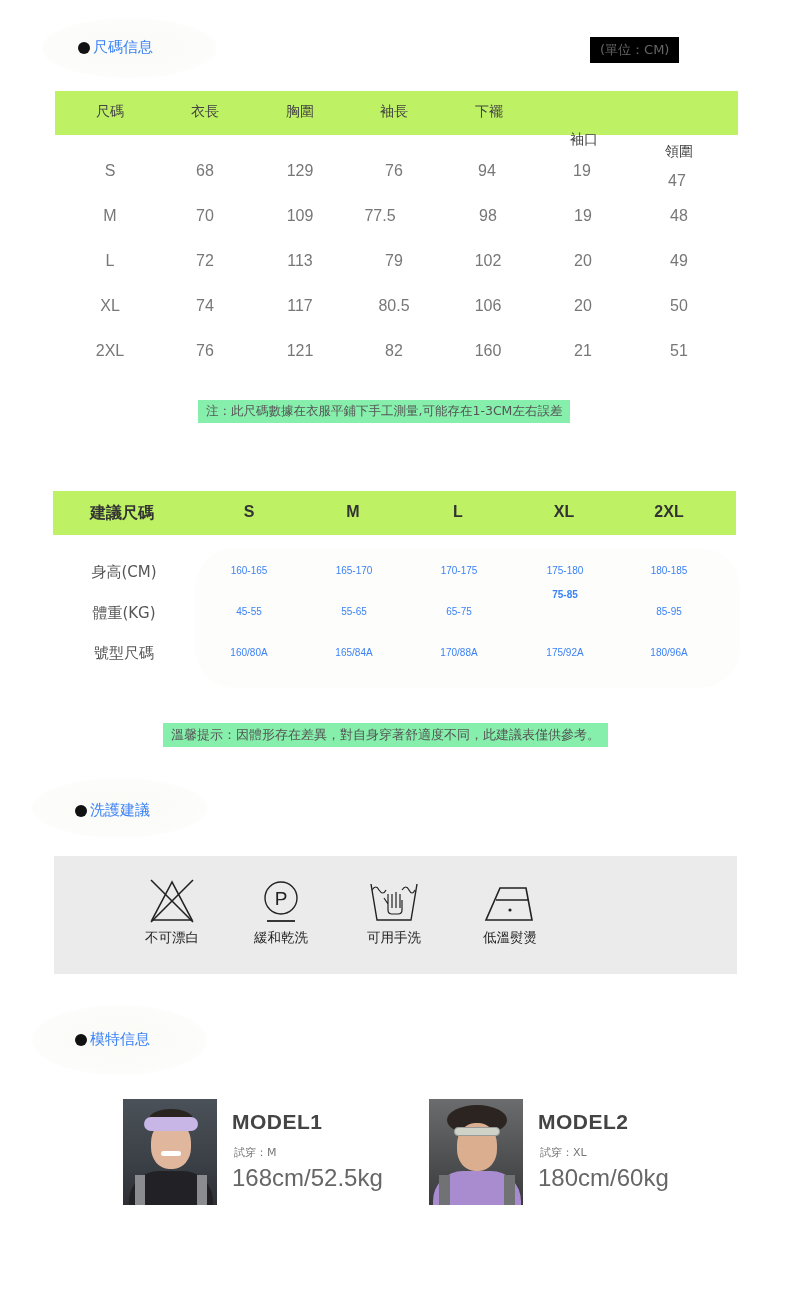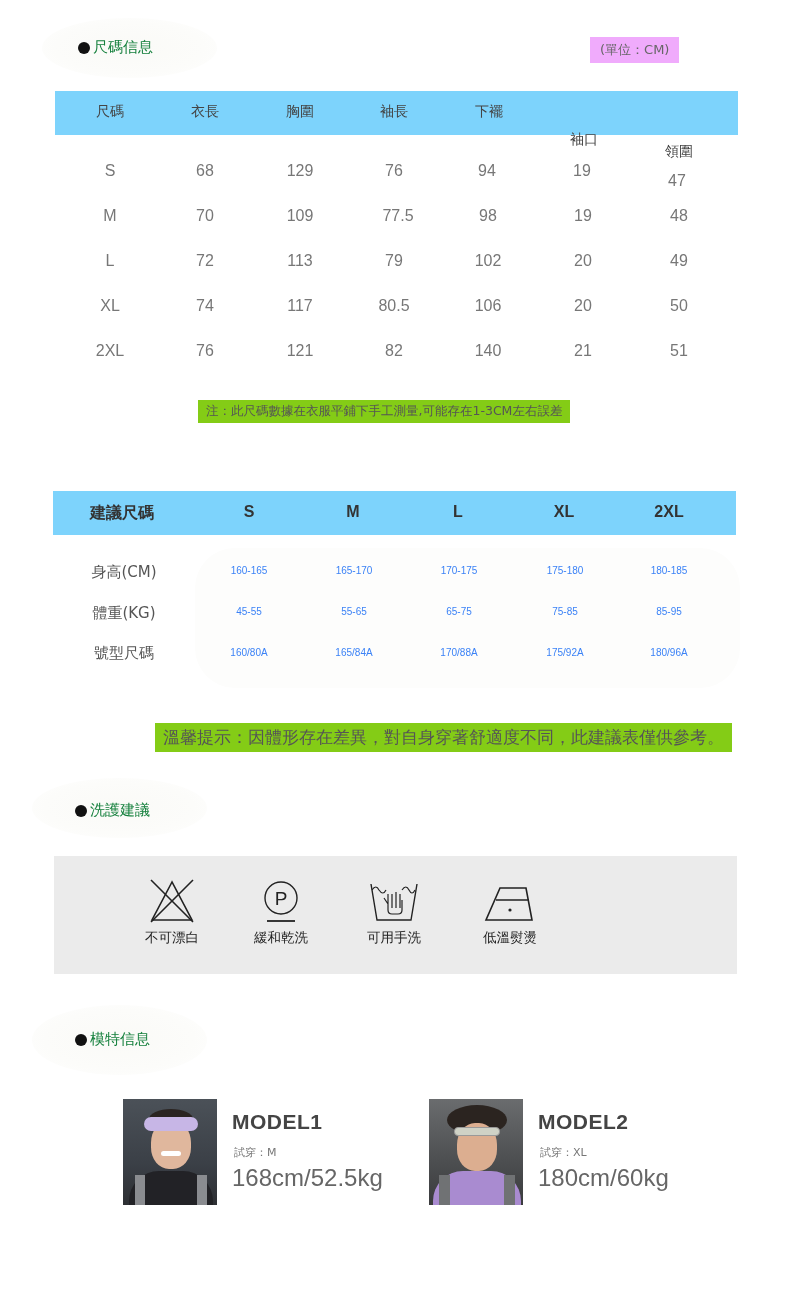--- a/index.html
+++ b/index.html
@@ -3,44 +3,44 @@
 <meta charset="utf-8">
 <style>
   * { box-sizing: border-box; margin: 0; padding: 0; }
   body {
     width: 790px; height: 1298px; background: #ffffff;
     font-family: "DejaVu Sans", "Liberation Sans", sans-serif;
     color: #333; position: relative; overflow: hidden;
   }
   .abs { position: absolute; }
   .section-title {
-    font-size: 15px; color: #15803d; display: flex; align-items: center;
+    font-size: 15px; color: #3b82f6; display: flex; align-items: center;
   }
   .section-title .dot {
     display: inline-block; width: 12px; height: 12px; border-radius: 50%;
     background: #111; margin-right: 3px;
   }
   .blob {
     position: absolute; border-radius: 50%;
     background: radial-gradient(ellipse at center, #fafaf7 0%, #fcfcfa 60%, rgba(255,255,255,0) 100%);
   }
   .unit {
-    font-size: 13px; color: #666; background: #f0abfc; padding: 4px 10px;
-  }
-  .head-bar { background: #7dd3fc; }
+    font-size: 13px; color: #666; background: #000000; padding: 4px 10px;
+  }
+  .head-bar { background: #bef264; }
   .cell {
     position: absolute; text-align: center; transform: translateX(-50%);
     white-space: nowrap;
   }
   .t1-head { font-size: 14px; color: #444; }
   .t1-val { font-size: 16px; color: #777; font-family: "Liberation Sans", sans-serif; }
   .t2-head { font-size: 16px; color: #333; font-weight: bold; font-family: "Liberation Sans", sans-serif; }
   .t2-label { font-size: 15px; color: #555; }
   .t2-val { font-size: 10px; color: #3b82f6; font-family: "Liberation Sans", sans-serif; }
-  .note { font-size: 12.5px; color: #555; background: #84cc16; padding: 3px 8px; }
+  .note { font-size: 12.5px; color: #555; background: #86efac; padding: 3px 8px; }
   .care-bar { background: #ebebeb; }
   .care-item { position: absolute; text-align: center; transform: translateX(-50%); }
   .care-label { font-size: 13.5px; color: #222; line-height: 15px; margin-top: 2px; }
   .model-name { font-family: "Liberation Sans", sans-serif; font-weight: bold; font-size: 21px; color: #444; letter-spacing: 0.5px; }
   .model-size { font-size: 11px; color: #777; }
   .model-stats { font-family: "Liberation Sans", sans-serif; font-size: 24px; color: #666; }
   .photo { position: absolute; width: 94px; height: 106px; overflow: hidden; }
 </style>
 </head>
 <body>
@@ -68,21 +68,21 @@
   <span class="cell t1-val" style="left:150px;top:2px;">68</span>
   <span class="cell t1-val" style="left:245px;top:2px;">129</span>
   <span class="cell t1-val" style="left:339px;top:2px;">76</span>
   <span class="cell t1-val" style="left:432px;top:2px;">94</span>
   <span class="cell t1-val" style="left:527px;top:2px;">19</span>
   <span class="cell t1-val" style="left:622px;top:12px;">47</span>
 
   <span class="cell t1-val" style="left:55px;top:47px;">M</span>
   <span class="cell t1-val" style="left:150px;top:47px;">70</span>
   <span class="cell t1-val" style="left:245px;top:47px;">109</span>
-  <span class="cell t1-val" style="left:343px;top:47px;text-align:center;">77.5</span>
+  <span class="cell t1-val" style="left:325px;top:47px;text-align:center;">77.5</span>
   <span class="cell t1-val" style="left:433px;top:47px;">98</span>
   <span class="cell t1-val" style="left:528px;top:47px;">19</span>
   <span class="cell t1-val" style="left:624px;top:47px;">48</span>
 
   <span class="cell t1-val" style="left:55px;top:92px;">L</span>
   <span class="cell t1-val" style="left:150px;top:92px;">72</span>
   <span class="cell t1-val" style="left:245px;top:92px;">113</span>
   <span class="cell t1-val" style="left:339px;top:92px;">79</span>
   <span class="cell t1-val" style="left:433px;top:92px;">102</span>
   <span class="cell t1-val" style="left:528px;top:92px;">20</span>
@@ -93,21 +93,21 @@
   <span class="cell t1-val" style="left:245px;top:137px;">117</span>
   <span class="cell t1-val" style="left:339px;top:137px;">80.5</span>
   <span class="cell t1-val" style="left:433px;top:137px;">106</span>
   <span class="cell t1-val" style="left:528px;top:137px;">20</span>
   <span class="cell t1-val" style="left:624px;top:137px;">50</span>
 
   <span class="cell t1-val" style="left:55px;top:182px;">2XL</span>
   <span class="cell t1-val" style="left:150px;top:182px;">76</span>
   <span class="cell t1-val" style="left:245px;top:182px;">121</span>
   <span class="cell t1-val" style="left:339px;top:182px;">82</span>
-  <span class="cell t1-val" style="left:433px;top:182px;">140</span>
+  <span class="cell t1-val" style="left:433px;top:182px;">160</span>
   <span class="cell t1-val" style="left:528px;top:182px;">21</span>
   <span class="cell t1-val" style="left:624px;top:182px;">51</span>
 </div>
 
 <div class="abs note" style="left:198px;top:400px;">注：此尺碼數據在衣服平鋪下手工測量,可能存在1-3CM左右誤差</div>
 
 <div class="abs head-bar" style="left:53px;top:491px;width:683px;height:44px;">
   <span class="cell t2-head" style="left:69px;top:12px;">建議尺碼</span>
   <span class="cell t2-head" style="left:196px;top:12px;">S</span>
   <span class="cell t2-head" style="left:300px;top:12px;">M</span>
@@ -123,32 +123,32 @@
   <span class="cell t2-val" style="left:196px;top:3px;">160-165</span>
   <span class="cell t2-val" style="left:301px;top:3px;">165-170</span>
   <span class="cell t2-val" style="left:406px;top:3px;">170-175</span>
   <span class="cell t2-val" style="left:512px;top:3px;">175-180</span>
   <span class="cell t2-val" style="left:616px;top:3px;">180-185</span>
 
   <span class="cell t2-label" style="left:71px;top:42px;">體重(KG)</span>
   <span class="cell t2-val" style="left:196px;top:44px;">45-55</span>
   <span class="cell t2-val" style="left:301px;top:44px;">55-65</span>
   <span class="cell t2-val" style="left:406px;top:44px;">65-75</span>
-  <span class="cell t2-val" style="left:512px;top:44px;">75-85</span>
+  <span class="cell t2-val" style="left:512px;top:27px;font-weight:bold;">75-85</span>
   <span class="cell t2-val" style="left:616px;top:44px;">85-95</span>
 
   <span class="cell t2-label" style="left:71px;top:82px;">號型尺碼</span>
   <span class="cell t2-val" style="left:196px;top:85px;">160/80A</span>
   <span class="cell t2-val" style="left:301px;top:85px;">165/84A</span>
   <span class="cell t2-val" style="left:406px;top:85px;">170/88A</span>
   <span class="cell t2-val" style="left:512px;top:85px;">175/92A</span>
   <span class="cell t2-val" style="left:616px;top:85px;">180/96A</span>
 </div>
 
-<div class="abs note" style="left:155px;top:723px;font-size:17px;">溫馨提示：因體形存在差異，對自身穿著舒適度不同，此建議表僅供參考。</div>
+<div class="abs note" style="left:163px;top:723px;font-size:13px;">溫馨提示：因體形存在差異，對自身穿著舒適度不同，此建議表僅供參考。</div>
 
 <div class="blob" style="left:32px;top:778px;width:175px;height:60px;"></div>
 <div class="abs section-title" style="left:75px;top:801px;">
   <span class="dot"></span>
   <span>洗護建議</span>
 </div>
 
 <div class="abs care-bar" style="left:54px;top:856px;width:683px;height:118px;">
 
   <div class="care-item" style="left:118px;top:22px;">

